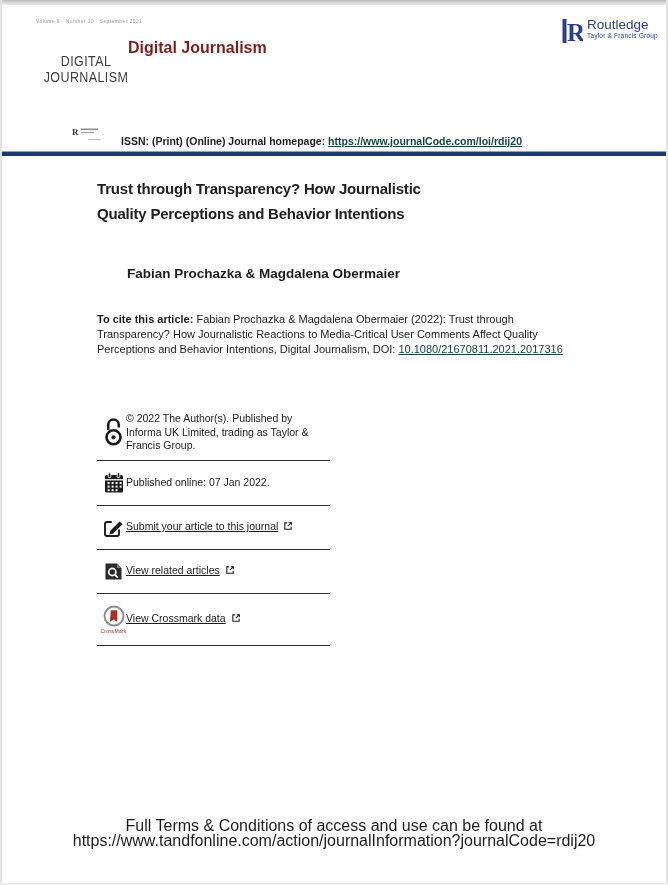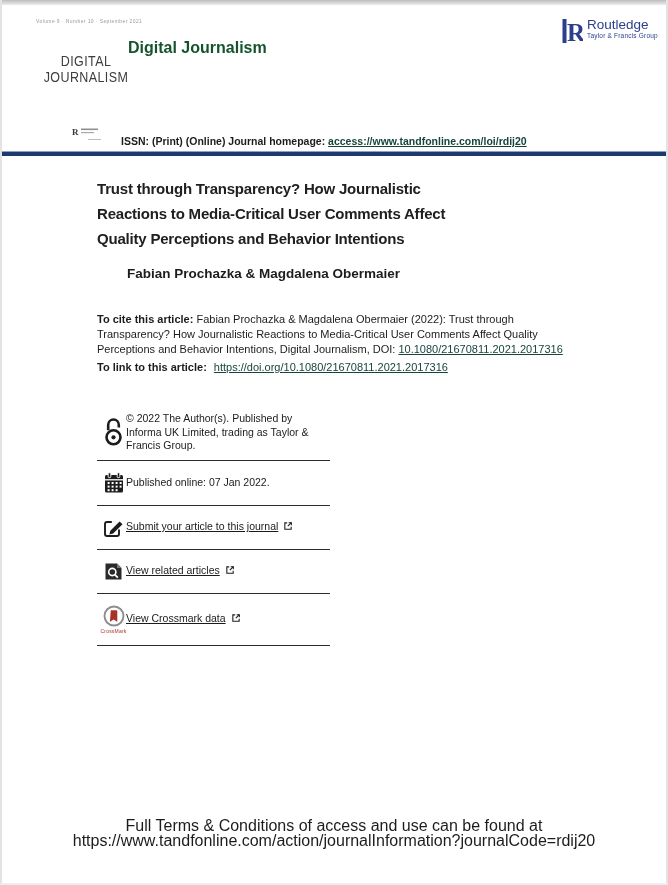--- a/index.html
+++ b/index.html
@@ -8,21 +8,21 @@
   .edge-left   { position:absolute; left:0; top:0; width:2px; height:885px; background:#e3e3e3; }
   .edge-right  { position:absolute; right:0; top:0; width:2px; height:885px; background:#e3e3e3; }
   .edge-bottom { position:absolute; left:0; bottom:0; width:668px; height:2px; background:#ededed; }
 
   
   .cover-volume { position:absolute; left:36px; top:18px; font-size:5px; letter-spacing:.4px; color:#9b9b9b; }
   .cover-title  { position:absolute; left:34px; top:55px; width:104px; text-align:center;
                   font-size:12.5px; line-height:14.5px; color:#3d3d3d; letter-spacing:.4px; transform:scaleY(1.12); }
   .cover-stamp  { position:absolute; left:72px; top:126px; }
 
-  .journal-heading { position:absolute; left:128px; top:39px; font-size:16px; font-weight:700; color:#14532d; }
+  .journal-heading { position:absolute; left:128px; top:39px; font-size:16px; font-weight:700; color:#7f1d1d; }
 
   .routledge { position:absolute; left:562px; top:17px; display:flex; gap:4px; align-items:flex-start; }
   .r-text .r-name { font-size:13.5px; font-weight:400; color:#2b3f8c; line-height:15px; }
   .r-text .r-tag  { font-size:6.5px; color:#2b3f8c; letter-spacing:.2px; }
 
   .issn-line { position:absolute; left:121px; top:135px; font-size:10.5px; font-weight:700; color:#1c1c1c; }
   a.lnk { color:#16453c; text-decoration:underline; cursor:pointer; }
   .issn-line a.lnk { font-weight:700; }
 
   .navy-rule { position:absolute; left:2px; right:2px; top:151px; height:4px; background:#1e3a6d; border-top:1px solid #8fa0c4; }
@@ -76,35 +76,33 @@
     <svg width="21" height="29" viewBox="0 0 21 29">
       <rect x="0.5" y="2" width="4" height="24" fill="#2b3f8c"></rect>
       <text x="5" y="23.5" font-size="25" font-weight="bold" fill="#2b3f8c" font-family="Liberation Serif, serif">R</text>
     </svg>
     <div class="r-text">
       <div class="r-name">Routledge</div>
       <div class="r-tag">Taylor &amp; Francis Group</div>
     </div>
   </div>
 
-  <div class="issn-line"><span>ISSN: (Print) (Online) Journal homepage: </span><a class="lnk">access://www.tandfonline.com/loi/rdij20</a></div>
+  <div class="issn-line"><span>ISSN: (Print) (Online) Journal homepage: </span><a class="lnk">https://www.journalCode.com/loi/rdij20</a></div>
 
   <div class="navy-rule"></div>
 
   <div class="article-title">
     <div>Trust through Transparency? How Journalistic</div>
-    <div>Reactions to Media-Critical User Comments Affect</div>
     <div>Quality Perceptions and Behavior Intentions</div>
   </div>
 
   <div class="authors">Fabian Prochazka &amp; Magdalena Obermaier</div>
 
   <div class="cite"><b>To cite this article:</b><span> Fabian Prochazka &amp; Magdalena Obermaier (2022): Trust through Transparency? How Journalistic Reactions to Media-Critical User Comments Affect Quality Perceptions and Behavior Intentions, Digital Journalism, DOI: </span><a class="lnk">10.1080/21670811.2021.2017316</a></div>
 
-  <div class="link-line"><b>To link to this article:</b><a class="lnk">https://doi.org/10.1080/21670811.2021.2017316</a></div>
 
   <div class="info-panel">
 
     <div class="info-row first">
       <div class="icon-cell">
         <svg width="21" height="28" viewBox="0 0 21 28">
           <path d="M5.2 12.2 V6.8 a5.3 5.3 0 0 1 10.6 0 V9.4" fill="none" stroke="#1c1c1c" stroke-width="2.6"></path>
           <circle cx="10.5" cy="19.3" r="7" fill="none" stroke="#1c1c1c" stroke-width="2.6"></circle>
           <circle cx="10.5" cy="19.3" r="2.1" fill="#1c1c1c"></circle>
         </svg>

